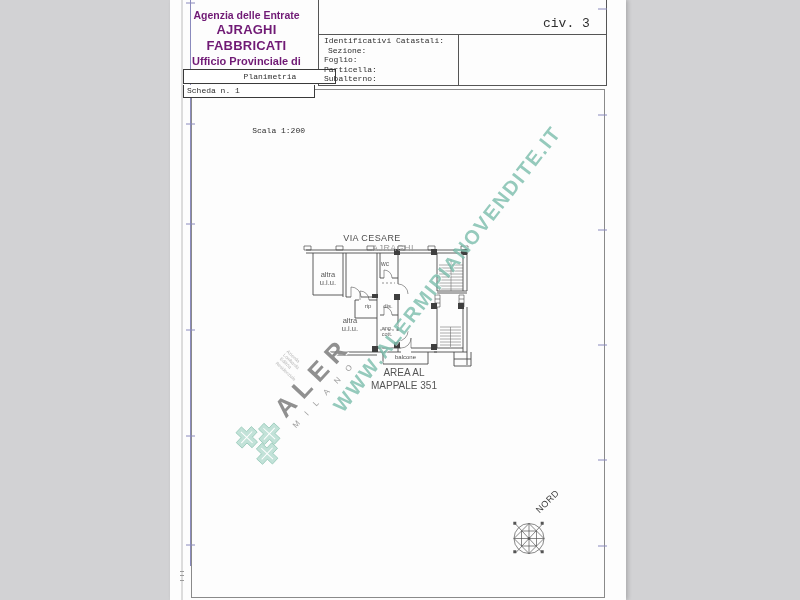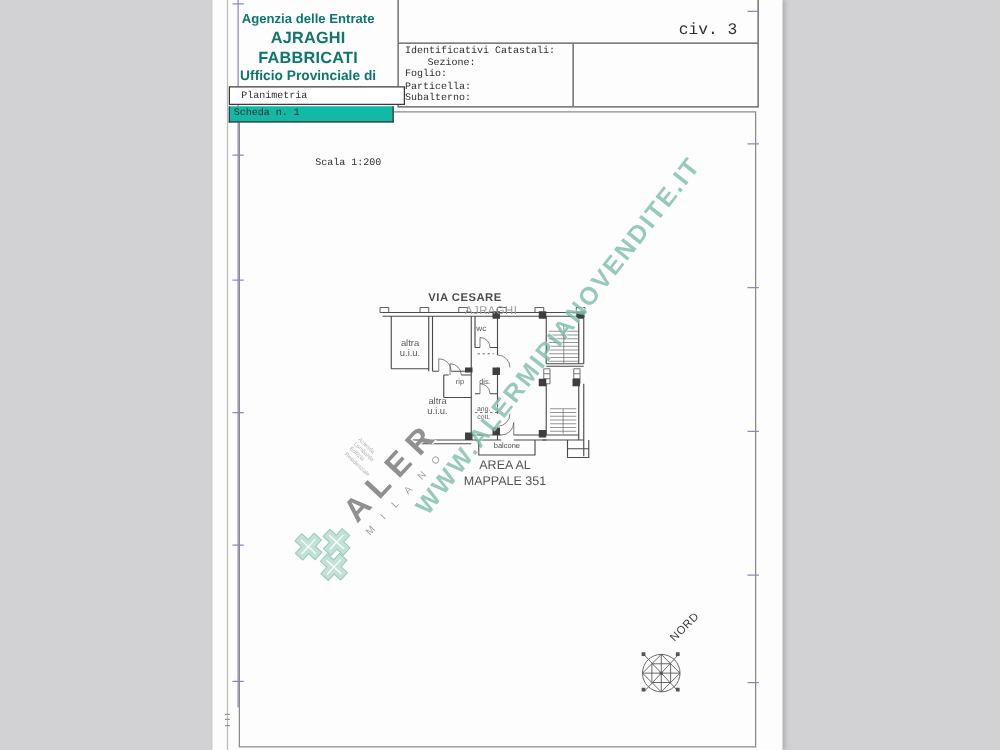--- a/index.html
+++ b/index.html
@@ -3,46 +3,46 @@
 <meta charset="utf-8">
 <style>
   html,body{margin:0;padding:0;}
   .screen{position:relative;width:800px;height:600px;background:#d2d2d4;overflow:hidden;
           font-family:"Liberation Sans",sans-serif;}
   .page{position:absolute;left:170px;top:0;width:456px;height:600px;background:#fdfdfd;
         box-shadow:2px 0 4px rgba(0,0,0,.18);}
   
   .frame{position:absolute;left:191px;top:89px;width:412px;height:507px;border:1px solid #8a8a8a;z-index:1;}
   
-  .agency{position:absolute;left:180px;top:8px;width:133px;text-align:center;color:#0f766e;z-index:3;}
+  .agency{position:absolute;left:180px;top:8px;width:133px;text-align:center;color:#701a75;z-index:3;}
   .agency .l1{font-size:10.5px;font-weight:bold;line-height:14px;}
   .agency .l2{font-size:13px;font-weight:bold;line-height:16px;letter-spacing:.2px;}
   .agency .l3{font-size:11px;font-weight:bold;line-height:14px;}
   .agency .l4{font-size:11px;font-weight:bold;line-height:14px;}
   .mono{font-family:"Liberation Mono",monospace;color:#2f2f2f;}
   .planbox{position:absolute;left:183px;top:69px;width:130px;height:13px;border:1.5px solid #3a3a3a;
-           background:#fff;z-index:3;font-size:8px;line-height:13px;padding-left:9px;box-sizing:content-box;}
+           background:#fff;z-index:3;font-size:8px;line-height:13px;padding-left:21px;box-sizing:content-box;text-align:center;}
   .schedabox{position:absolute;left:183px;top:84.5px;width:130px;height:12px;border:1px solid #3a3a3a;
-           border-top:none;background:#14b8a6;z-index:3;font-size:8px;line-height:12px;display:flex;
+           border-top:none;background:#ffffff;z-index:3;font-size:8px;line-height:12px;display:flex;
            justify-content:space-between;box-sizing:content-box;}
   .schedabox .s1{padding-left:3px;}
   .schedabox .s2{padding-right:9px;margin-top:40px;}
   .declbox{position:absolute;left:318px;top:0;width:287px;height:34px;border-left:1px solid #555;
            border-right:1px solid #555;z-index:2;}
   .decl{position:absolute;left:326px;top:1px;font-size:8px;line-height:12.3px;z-index:3;}
   .civ{position:absolute;left:543px;top:16px;font-size:13px;z-index:3;}
   .catbox{position:absolute;left:318px;top:34px;width:287px;height:50px;border:1px solid #555;z-index:2;}
   .catbox .divider{position:absolute;left:139px;top:0;bottom:0;width:1px;background:#555;}
   .cat{position:absolute;left:324px;top:36px;font-size:8px;line-height:9.6px;z-index:3;}
-  .cat .ind1{margin-left:18px;}
+  .cat .ind1{margin-left:4px;}
   .cat .ind2{}
   
   .lbl{position:absolute;color:#5a5a5a;z-index:3;text-align:center;}
   .street{left:330px;top:233px;width:126px;font-size:9px;letter-spacing:.4px;}
-  .street .dark{color:#4d4d4d;font-weight:bold;} .street .light{color:#9b9b9b;margin-left:42px;}
+  .street .dark{color:#4d4d4d;} .street .light{color:#9b9b9b;margin-left:42px;}
   .altra1{left:315px;top:271px;width:26px;font-size:7.5px;line-height:8px;}
   .wc{left:377px;top:260px;width:16px;font-size:6.5px;}
   .rip{left:361px;top:303px;width:14px;font-size:6px;}
   .dis{left:381px;top:303px;width:14px;font-size:6px;}
   .altra2{left:337px;top:317px;width:26px;font-size:7.5px;line-height:8px;}
   .angcott{left:378px;top:325px;width:18px;font-size:5.5px;line-height:6px;}
   .balcone{left:383px;top:353.5px;width:45px;font-size:6px;color:#4d4d4d;}
   .area{left:364px;top:367px;width:80px;font-size:10px;line-height:12.5px;color:#555;}
   .nord{position:absolute;left:541px;top:505px;font-size:9px;color:#3a3a3a;letter-spacing:.5px;
         transform:rotate(-45deg);transform-origin:left bottom;z-index:3;}

